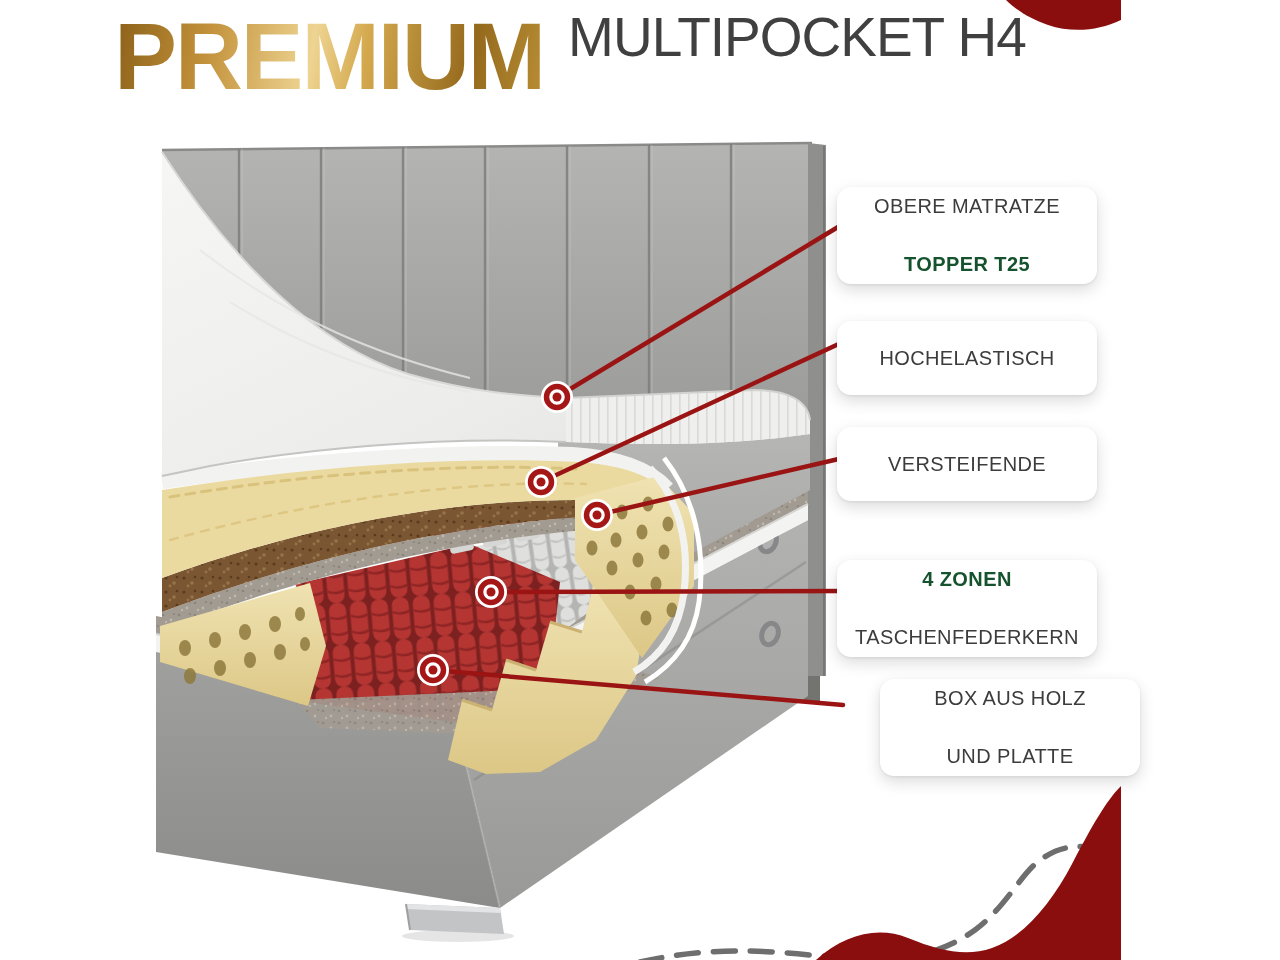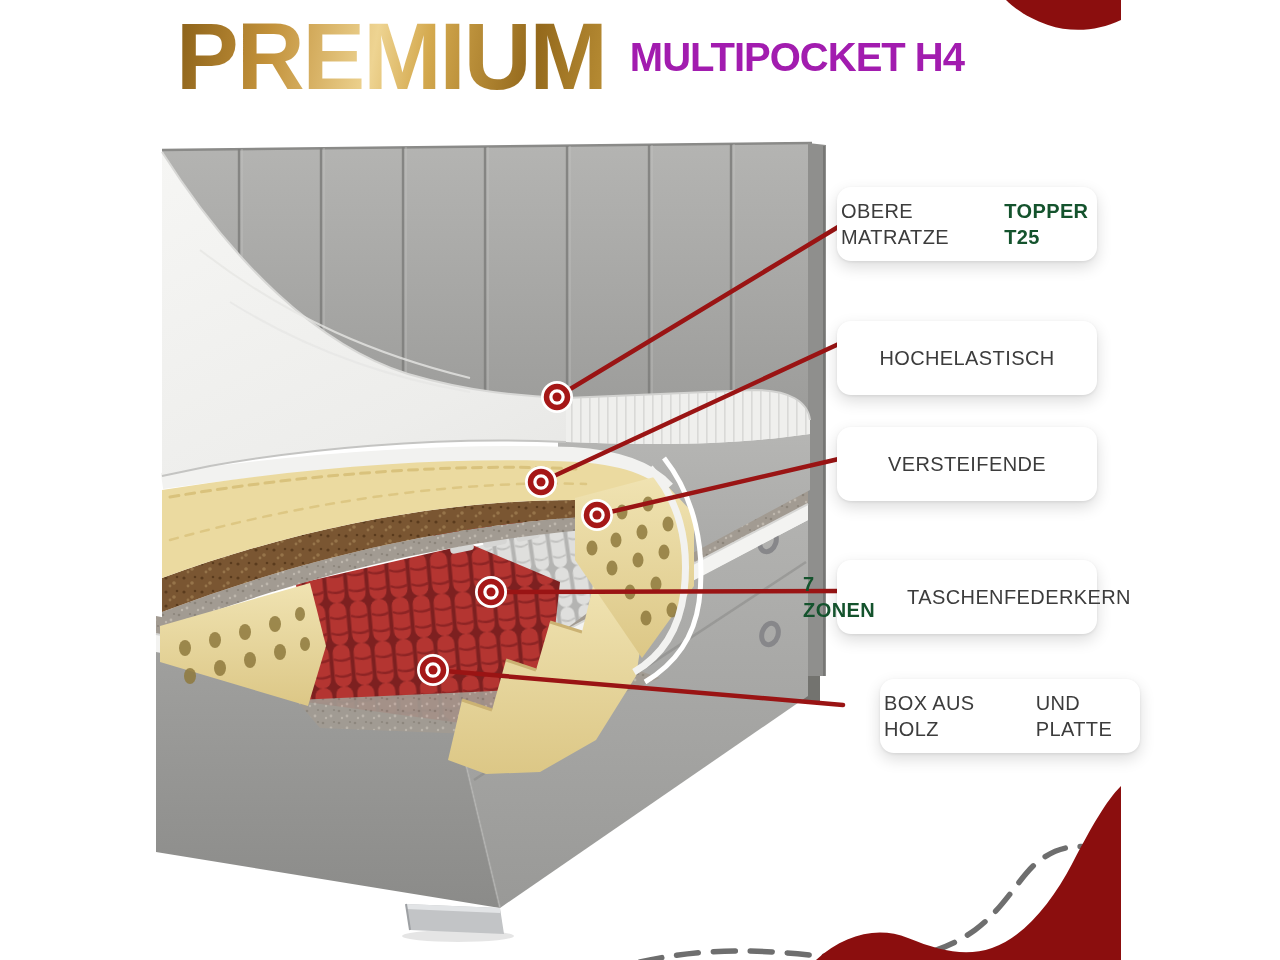--- a/index.html
+++ b/index.html
@@ -1,29 +1,29 @@
 <!DOCTYPE html>
 <html><head>
 <meta charset="utf-8">
 <style>
   html,body{margin:0;padding:0;background:#ffffff;}
   #stage{position:relative;width:1280px;height:960px;background:#fff;overflow:hidden;
          font-family:"Liberation Sans",sans-serif;}
   
   #title-row{position:absolute;top:10px;left:0;width:1140px;display:flex;
-             justify-content:center;align-items:center;gap:24px;z-index:4;}
+             justify-content:center;align-items:flex-start;gap:24px;z-index:4;}
   #brand{font-size:94px;font-weight:800;letter-spacing:-2px;line-height:1.0;
          background:linear-gradient(100deg,#8a6018 0%,#c2913a 22%,#eed492 46%,
                     #d4a94e 58%,#94691c 82%,#b98e35 100%);
          -webkit-background-clip:text;background-clip:text;color:transparent;}
-  #model{font-size:40px;font-weight:700;color:#a21caf;letter-spacing:-1px;line-height:1;}
+  #model{font-size:55px;font-weight:400;color:#404040;letter-spacing:-1px;line-height:1;}
   
   .callout{position:absolute;left:837px;width:252px;min-height:62px;background:#ffffff;
            border-radius:14px;box-shadow:0 6px 16px rgba(0,0,0,.14),0 1px 3px rgba(0,0,0,.08);
-           display:flex;flex-direction:row;justify-content:center;align-items:center;
+           display:flex;flex-direction:column;justify-content:center;align-items:center;
            padding:6px 4px;z-index:3;text-align:left;gap:32px;}
   .c-dark{color:#3c3c3c;font-size:20px;letter-spacing:.4px;line-height:1.32;}
   .c-gold{color:#14532d;font-weight:700;font-size:20px;letter-spacing:.4px;line-height:1.32;}
   #callout-topper{top:187px;}
   #callout-foam{top:321px;}
   #callout-coco{top:427px;}
   #callout-springs{top:560px;}
   #callout-box{top:679px;margin-left:43px;}
   svg{position:absolute;top:0;left:0;}
 </style>
@@ -276,21 +276,21 @@
     <div class="c-dark">OBERE MATRATZE</div>
     <div class="c-gold">TOPPER T25</div>
   </div>
   <div class="callout" id="callout-foam">
     <div class="c-dark">HOCHELASTISCH</div>
   </div>
   <div class="callout" id="callout-coco">
     <div class="c-dark">VERSTEIFENDE</div>
   </div>
   <div class="callout" id="callout-springs">
-    <div class="c-gold">7 ZONEN</div>
+    <div class="c-gold">4 ZONEN</div>
     <div class="c-dark">TASCHENFEDERKERN</div>
   </div>
   <div class="callout" id="callout-box">
     <div class="c-dark">BOX AUS HOLZ</div>
     <div class="c-dark">UND PLATTE</div>
   </div>
 
 </div>
 
 </body></html>

